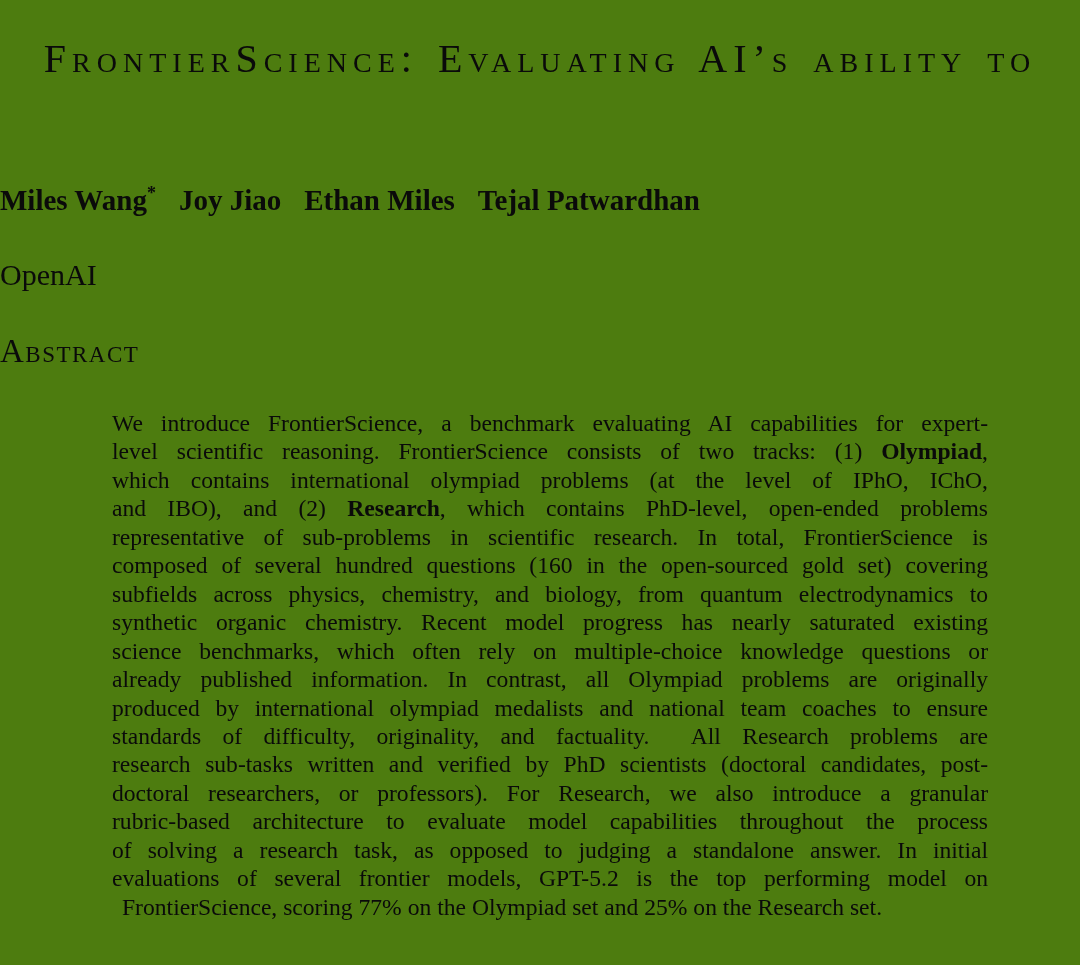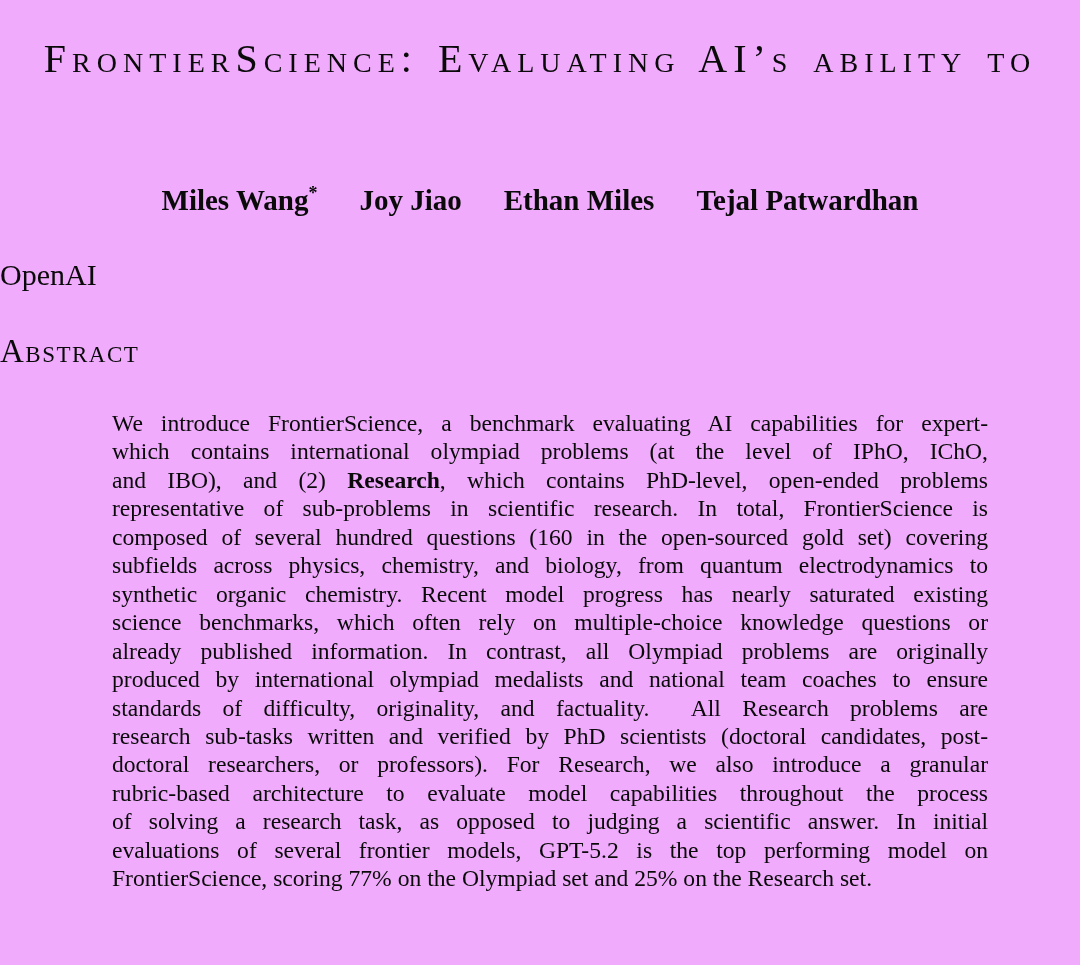--- a/index.html
+++ b/index.html
@@ -4,21 +4,21 @@
 <style>
   html, body {
     margin: 0;
     padding: 0;
     background: #ffffff;
   }
   .page {
     position: relative;
     width: 1080px;
     height: 965px;
-    background: #f0abfc;
+    background: #4d7c0f;
     color: #0a0a0a;
     font-family: "Liberation Serif", "DejaVu Serif", serif;
     overflow: hidden;
   }
   
   .title {
     position: absolute;
     top: 34px;
     left: 0;
     right: 0;
@@ -30,22 +30,22 @@
     word-spacing: 4px;
     white-space: nowrap;
   }
   
   .authors {
     position: absolute;
     top: 184px;
     left: 0;
     right: 0;
     display: flex;
-    justify-content: center;
-    gap: 42px;
+    justify-content: flex-start;
+    gap: 23px;
     font-size: 29px;
     font-weight: bold;
     white-space: nowrap;
   }
   .author sup {
     font-size: 62%;
     vertical-align: super;
     line-height: 0;
   }
   
@@ -77,20 +77,21 @@
     font-size: 23.6px;
     line-height: 28.45px;
   }
   .abs-line {
     text-align: justify;
     text-align-last: justify;
     font-family: Liberation Serif, serif;
   }
   .abs-line.last {
     text-align-last: left;
+    margin-left: 10px;
   }
   .abs-line b {
     font-weight: bold;
   }
 </style>
 </head>
 <body>
 
 <div class="page">
 
@@ -104,31 +105,32 @@
     <span class="author"><span>Ethan Miles</span><sup></sup></span>
     <span class="author"><span>Tejal Patwardhan</span><sup></sup></span>
   </div>
 
   <div class="affiliation">OpenAI</div>
 
   <div class="abstract-heading">Abstract</div>
 
   <div class="abstract">
     <div class="abs-line"><span>We introduce FrontierScience, a benchmark evaluating AI capabilities for expert-</span></div>
+    <div class="abs-line"><span>level scientific reasoning. FrontierScience consists of two tracks: (1) </span><b>Olympiad</b><span>,</span></div>
     <div class="abs-line"><span>which contains international olympiad problems (at the level of IPhO, IChO,</span></div>
     <div class="abs-line"><span>and IBO), and (2) </span><b>Research</b><span>, which contains PhD-level, open-ended problems</span></div>
     <div class="abs-line"><span>representative of sub-problems in scientific research. In total, FrontierScience is</span></div>
     <div class="abs-line"><span>composed of several hundred questions (160 in the open-sourced gold set) covering</span></div>
     <div class="abs-line"><span>subfields across physics, chemistry, and biology, from quantum electrodynamics to</span></div>
     <div class="abs-line"><span>synthetic organic chemistry. Recent model progress has nearly saturated existing</span></div>
     <div class="abs-line"><span>science benchmarks, which often rely on multiple-choice knowledge questions or</span></div>
     <div class="abs-line"><span>already published information. In contrast, all Olympiad problems are originally</span></div>
     <div class="abs-line"><span>produced by international olympiad medalists and national team coaches to ensure</span></div>
     <div class="abs-line"><span>standards of difficulty, originality, and factuality.&nbsp; All Research problems are</span></div>
     <div class="abs-line"><span>research sub-tasks written and verified by PhD scientists (doctoral candidates, post-</span></div>
     <div class="abs-line"><span>doctoral researchers, or professors). For Research, we also introduce a granular</span></div>
     <div class="abs-line"><span>rubric-based architecture to evaluate model capabilities throughout the process</span></div>
-    <div class="abs-line"><span>of solving a research task, as opposed to judging a scientific answer. In initial</span></div>
+    <div class="abs-line"><span>of solving a research task, as opposed to judging a standalone answer. In initial</span></div>
     <div class="abs-line"><span>evaluations of several frontier models, GPT-5.2 is the top performing model on</span></div>
     <div class="abs-line last"><span>FrontierScience, scoring 77% on the Olympiad set and 25% on the Research set.</span></div>
   </div>
 
 </div>
 
 </body></html>

